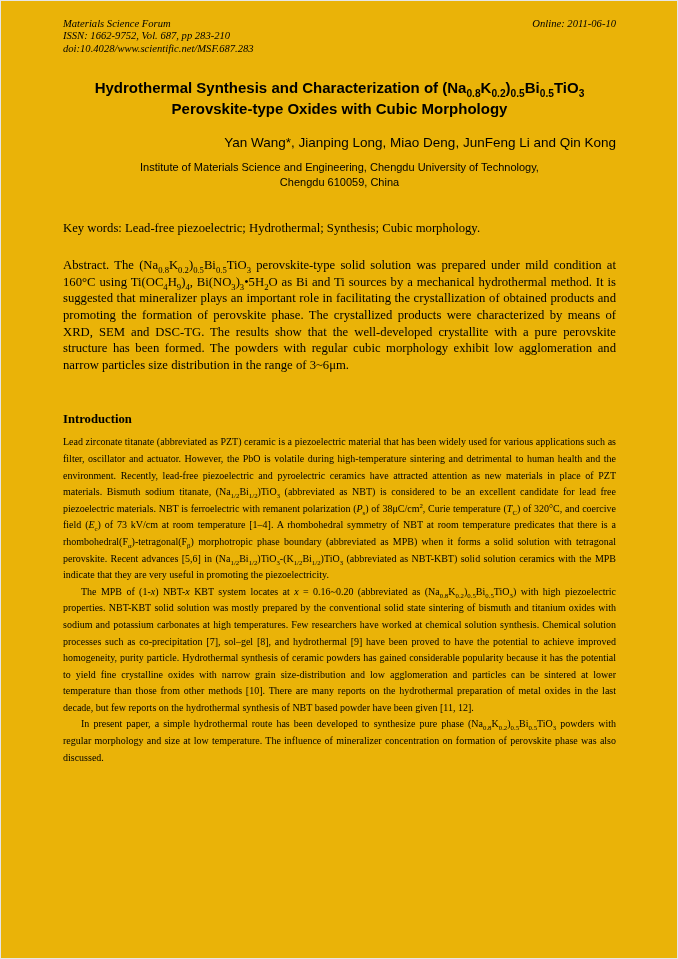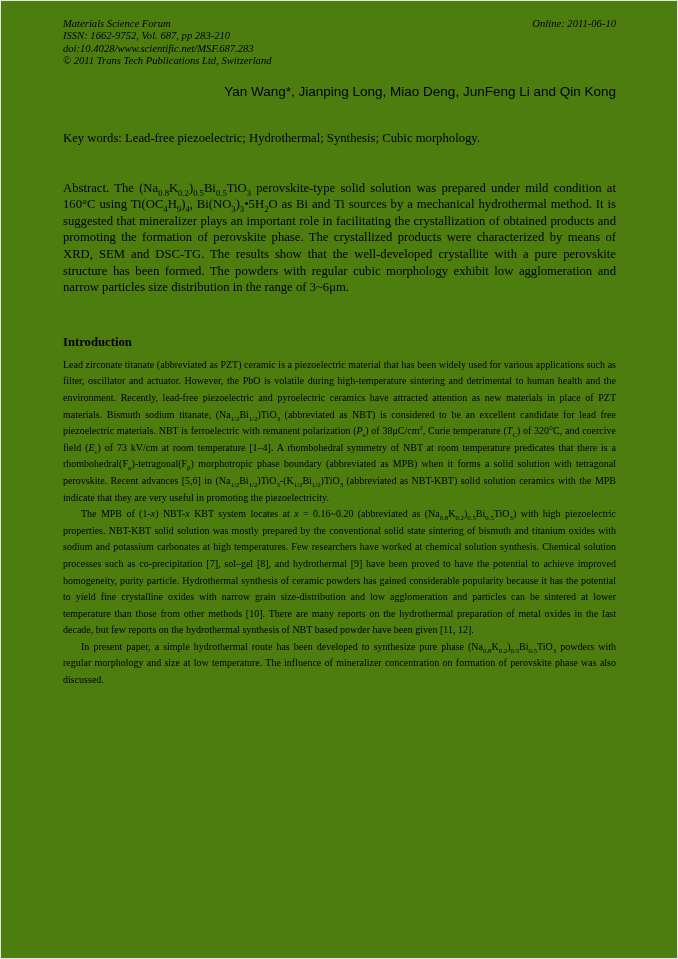--- a/index.html
+++ b/index.html
@@ -1,21 +1,21 @@
 <!DOCTYPE html>
 <html><head>
 <meta charset="utf-8">
 <style>
   * { margin: 0; padding: 0; box-sizing: border-box; }
   html, body { background: #ffffff; }
   .page {
     position: relative;
     width: 678px;
     height: 959px;
-    background: #4d7c0f;
+    background: #eab308;
     color: #000000;
     font-family: "Liberation Serif", serif;
     padding: 17px 61px 0 62px;
     overflow: hidden;
     border: 1px solid #e6e6e6;
   }
   .hdr { font-style: italic; font-size: 10.6px; line-height: 12.4px; }
   .hdr-row { display: flex; justify-content: space-between; }
   .title {
     font-family: "Liberation Sans", sans-serif;
@@ -29,46 +29,47 @@
   }
   .affil {
     font-family: "Liberation Sans", sans-serif;
     font-size: 11px; text-align: center; line-height: 14.5px; margin-top: 10px;
   }
   .email {
     font-family: "Liberation Sans", sans-serif;
     font-size: 11px; text-align: center; margin-top: 13px;
   }
   .keywords { font-size: 12.7px; margin-top: 32px; }
-  .abstract { font-size: 12.7px; line-height: 16.6px; text-align: justify; margin-top: 34px; }
+  .abstract { font-size: 12.7px; line-height: 16.6px; text-align: justify; margin-top: 21px; }
   .section-heading { font-size: 12.7px; font-weight: bold; margin-top: 39px; }
   .para { font-size: 10px; line-height: 16.6px; text-align: justify; }
   .para.first { margin-top: 7px; }
   .para.indent { text-indent: 18px; font-family: Liberation Serif, serif; }
   sub, sup { font-size: 68%; line-height: 0; }
   b { font-weight: normal; }
 </style>
 </head>
 <body>
 
 <div class="page">
 
   <header class="hdr">
     <div class="hdr-row">
       <span>Materials Science Forum</span>
       <span>Online: 2011-06-10</span>
     </div>
     <div>ISSN: 1662-9752, Vol. 687, pp 283-210</div>
     <div>doi:10.4028/www.scientific.net/MSF.687.283</div>
-    <div>© 2011 Trans Tech Publications Ltd, Switzerland</div>
   </header>
 
+  <h1 class="title">Hydrothermal Synthesis and Characterization of (Na<sub>0.8</sub>K<sub>0.2</sub>)<sub>0.5</sub>Bi<sub>0.5</sub>TiO<sub>3</sub><br>Perovskite-type Oxides with Cubic Morphology</h1>
 
   <div class="authors">Yan Wang*, Jianping Long, Miao Deng, JunFeng Li and Qin Kong</div>
 
+  <div class="affil">Institute of Materials Science and Engineering, Chengdu University of Technology,<br>Chengdu 610059, China</div>
 
 
   <p class="keywords"><b>Key words:</b><span> Lead-free piezoelectric; Hydrothermal; Synthesis; Cubic morphology.</span></p>
 
   <p class="abstract"><b>Abstract.</b><span> The (Na<sub>0.8</sub>K<sub>0.2</sub>)<sub>0.5</sub>Bi<sub>0.5</sub>TiO<sub>3</sub> perovskite-type solid solution was prepared under mild condition at 160°C using Ti(OC<sub>4</sub>H<sub>9</sub>)<sub>4</sub>, Bi(NO<sub>3</sub>)<sub>3</sub>•5H<sub>2</sub>O as Bi and Ti sources by a mechanical hydrothermal method. It is suggested that mineralizer plays an important role in facilitating the crystallization of obtained products and promoting the formation of perovskite phase. The crystallized products were characterized by means of XRD, SEM and DSC-TG. The results show that the well-developed crystallite with a pure perovskite structure has been formed. The powders with regular cubic morphology exhibit low agglomeration and narrow particles size distribution in the range of 3~6μm.</span></p>
 
   <h2 class="section-heading">Introduction</h2>
 
   <p class="para first">Lead zirconate titanate (abbreviated as PZT) ceramic is a piezoelectric material that has been widely used for various applications such as filter, oscillator and actuator. However, the PbO is volatile during high-temperature sintering and detrimental to human health and the environment. Recently, lead-free piezoelectric and pyroelectric ceramics have attracted attention as new materials in place of PZT materials. Bismuth sodium titanate, (Na<sub>1/2</sub>Bi<sub>1/2</sub>)TiO<sub>3</sub> (abbreviated as NBT) is considered to be an excellent candidate for lead free piezoelectric materials. NBT is ferroelectric with remanent polarization (<i>P</i><sub>s</sub>) of 38μC/cm<sup>2</sup>, Curie temperature (<i>T</i><sub>C</sub>) of 320°C, and coercive field (<i>E</i><sub>c</sub>) of 73 kV/cm at room temperature [1–4]. A rhombohedral symmetry of NBT at room temperature predicates that there is a rhombohedral(F<sub>α</sub>)-tetragonal(F<sub>β</sub>) morphotropic phase boundary (abbreviated as MPB) when it forms a solid solution with tetragonal perovskite. Recent advances [5,6] in (Na<sub>1/2</sub>Bi<sub>1/2</sub>)TiO<sub>3</sub>-(K<sub>1/2</sub>Bi<sub>1/2</sub>)TiO<sub>3</sub> (abbreviated as NBT-KBT) solid solution ceramics with the MPB indicate that they are very useful in promoting the piezoelectricity.</p>
   <p class="para indent">The MPB of (1-<i>x</i>) NBT-<i>x</i> KBT system locates at <i>x</i> = 0.16~0.20 (abbreviated as (Na<sub>0.8</sub>K<sub>0.2</sub>)<sub>0.5</sub>Bi<sub>0.5</sub>TiO<sub>3</sub>) with high piezoelectric properties. NBT-KBT solid solution was mostly prepared by the conventional solid state sintering of bismuth and titanium oxides with sodium and potassium carbonates at high temperatures. Few researchers have worked at chemical solution synthesis. Chemical solution processes such as co-precipitation [7], sol–gel [8], and hydrothermal [9] have been proved to have the potential to achieve improved homogeneity, purity particle. Hydrothermal synthesis of ceramic powders has gained considerable popularity because it has the potential to yield fine crystalline oxides with narrow grain size-distribution and low agglomeration and particles can be sintered at lower temperature than those from other methods [10]. There are many reports on the hydrothermal preparation of metal oxides in the last decade, but few reports on the hydrothermal synthesis of NBT based powder have been given [11, 12].</p>

